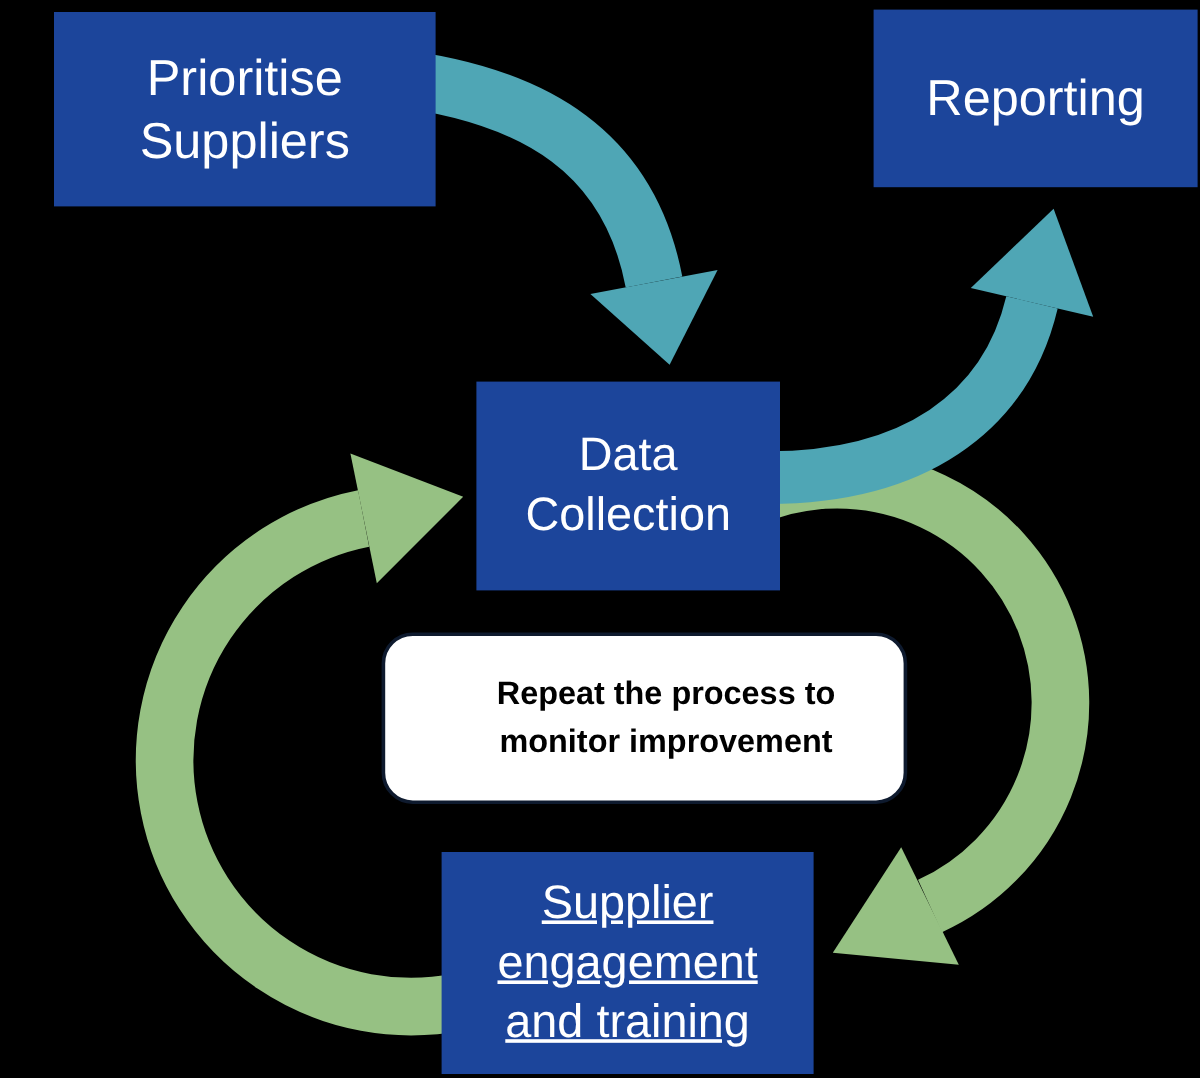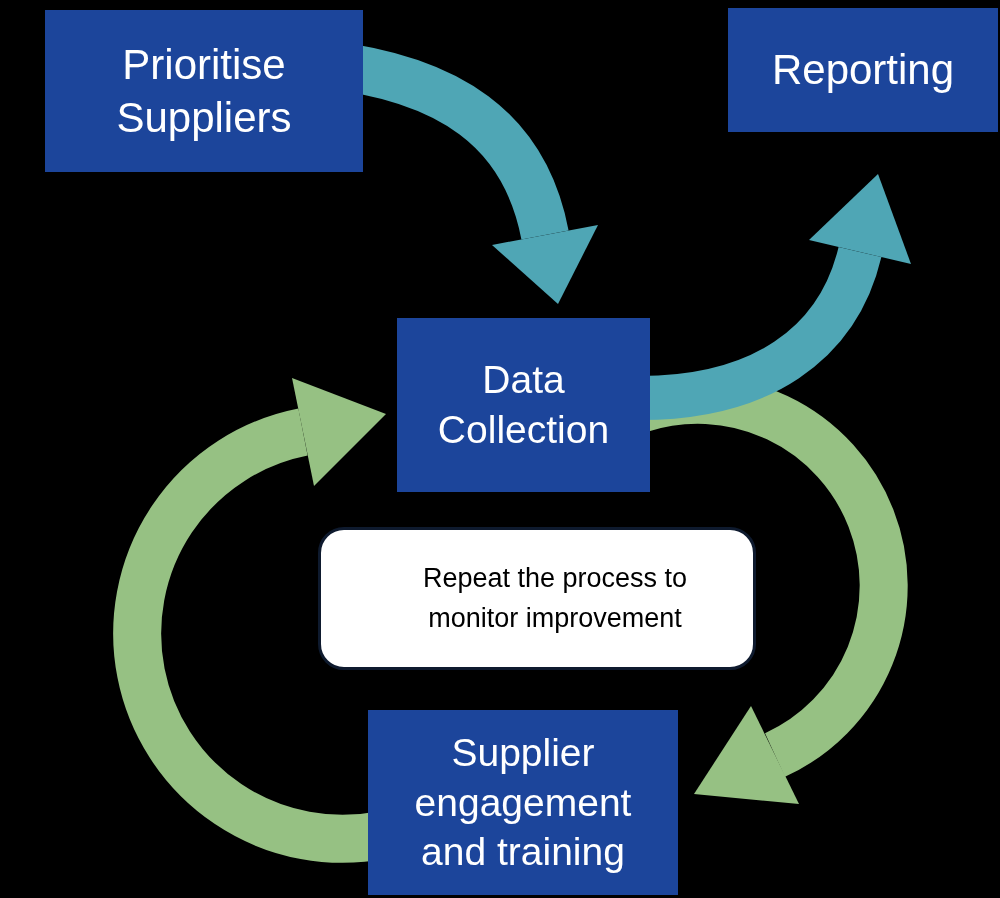--- a/index.html
+++ b/index.html
@@ -34,37 +34,37 @@
     display: flex;
     align-items: center;
     justify-content: center;
     text-align: center;
     white-space: pre-line;
     line-height: 1.27;
   }
   .node-lg { font-size: 42px; }
   .node-md { font-size: 39px; }
   .node-prioritise { left: 2px;   top: 10px;  width: 318px; height: 162px; margin-left: 43px; }
-  .node-reporting  { left: 728px; top: 8px;   width: 270px; height: 124px; }
+  .node-reporting  { left: 728px; top: 8px;   width: 270px; height: 148px; }
   .node-datacol    { left: 397px; top: 318px; width: 253px; height: 174px; }
-  .node-supplier   { left: 368px; top: 710px; width: 310px; height: 185px; }
+  .node-supplier   { left: 368px; top: 710px; width: 310px; height: 185px; text-decoration: underline; }
   .note {
     position: absolute;
     left: 318px; top: 527px; width: 438px; height: 143px;
     box-sizing: border-box;
     background: var(--note-fill);
     color: var(--note-text);
     border: 3px solid var(--note-border);
     border-radius: 26px;
     display: flex;
     align-items: center;
     justify-content: center;
     text-align: center;
     white-space: pre-line;
-    font-weight: normal;
+    font-weight: bold;
     font-size: 27px;
     line-height: 1.45;
     padding-left: 36px;
   }
 </style>
 </head>
 <body>
 
 <div class="canvas" style="--background: #000000; --node-fill: #1C459B; --node-text: #FFFFFF; --teal: #4FA6B5; --green: #96C183; --note-fill: #FFFFFF; --note-border: #0E1A2E; --note-text: #000000;">
 

